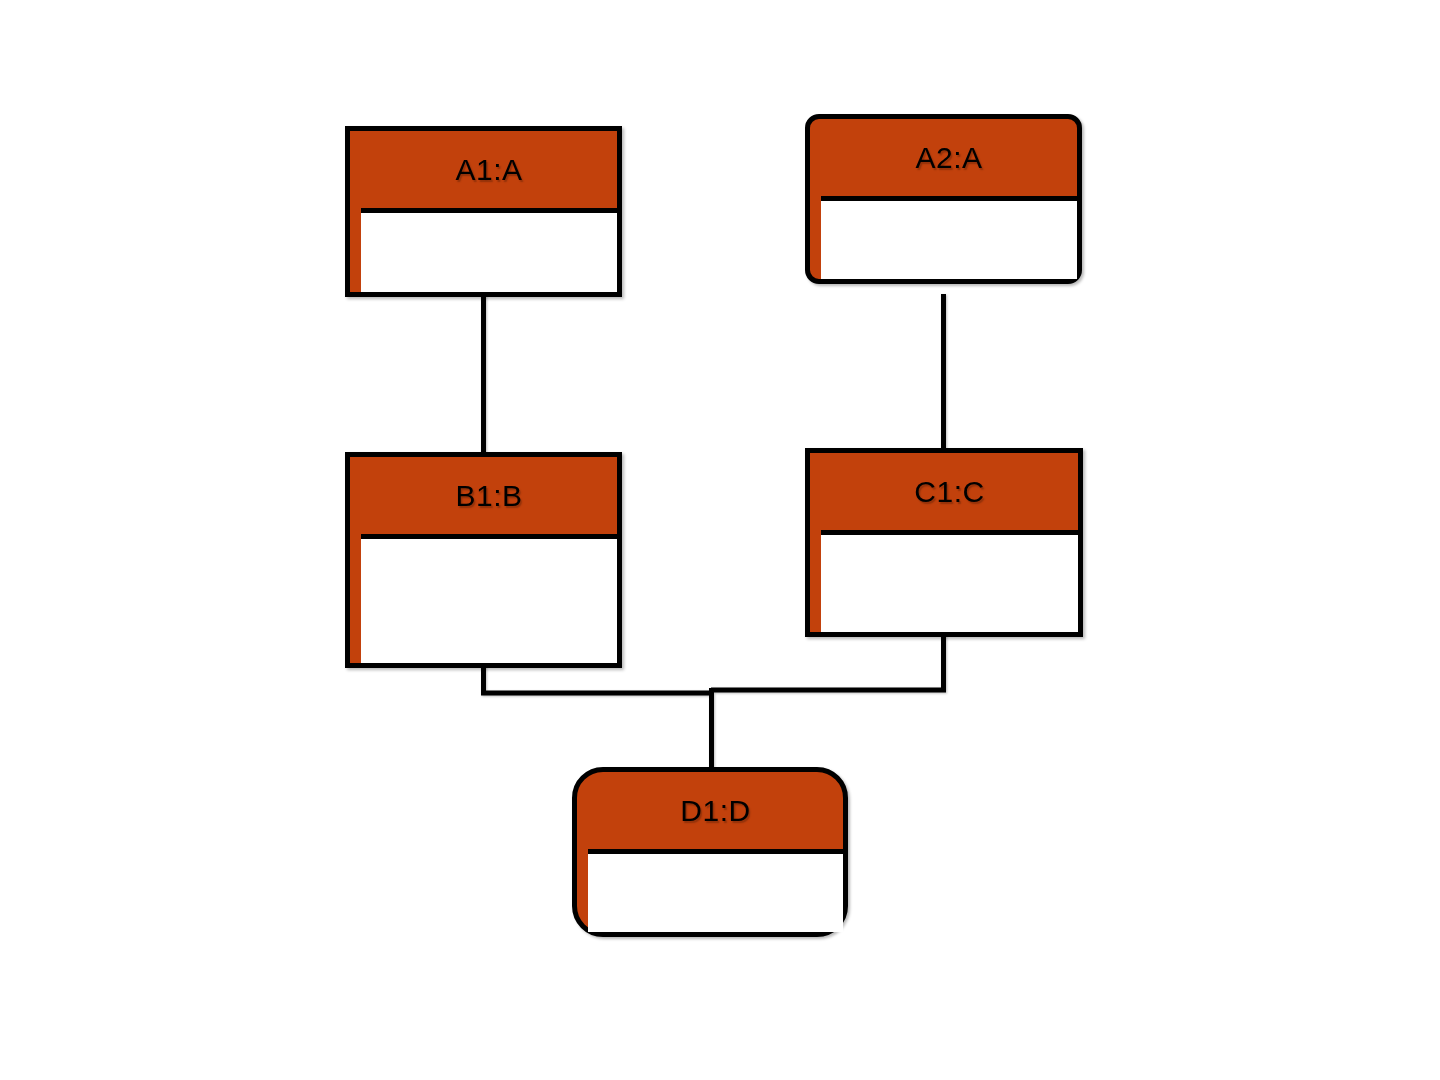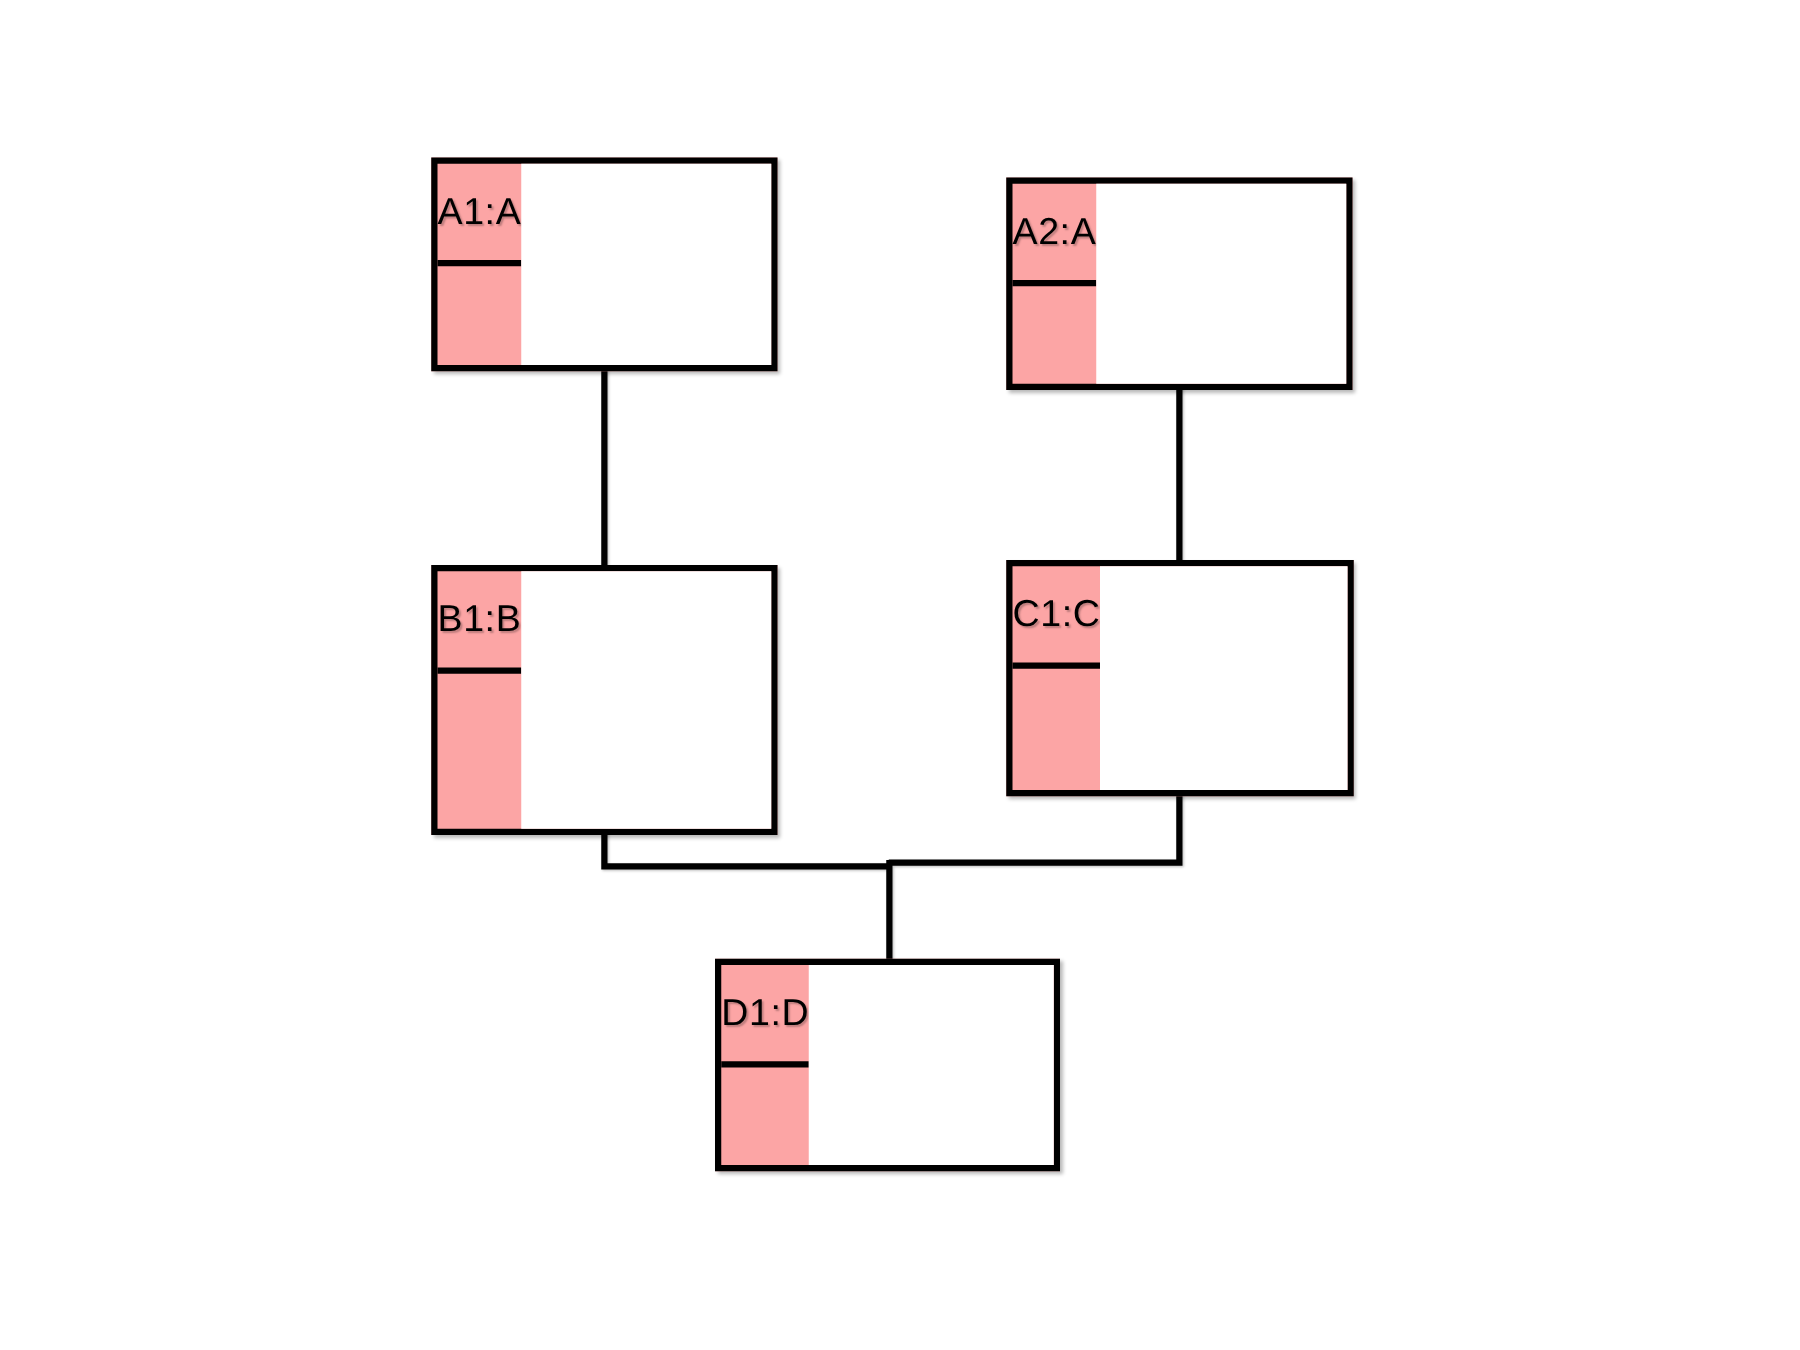--- a/index.html
+++ b/index.html
@@ -25,47 +25,49 @@
     height: 1080px;
     pointer-events: none;
   }
   .edges-layer path {
     fill: none;
     stroke: #000000;
     stroke-width: 5;
   }
   .node {
     position: absolute;
-    background: #fca5a5;
+    background: #c2410c;
     border: 5px solid #000000;
     box-sizing: border-box;
     box-shadow: 2px 2px 3px rgba(0,0,0,0.28);
     display: flex;
+    flex-direction: column;
+    padding-left: 11px;
   }
   .node-title {
     height: 77px;
     border-bottom: 5px solid #000000;
     display: flex;
     align-items: center;
     justify-content: center;
     font-size: 30px;
     color: #000000;
     text-shadow: 1.5px 1.5px 1.5px rgba(0,0,0,0.25);
     letter-spacing: 0.5px;
   }
   .node-body {
     flex: 1;
     background: #ffffff;
   }
   
   #node-a1 { left: 345px; top: 126px; width: 277px; height: 171px; }
-  #node-a2 { left: 805px; top: 142px; width: 277px; height: 170px; }
+  #node-a2 { left: 805px; top: 114px; width: 277px; height: 170px; border-radius: 14px; }
   #node-b1 { left: 345px; top: 452px; width: 277px; height: 216px; justify-content: flex-end; }
   #node-c1 { left: 805px; top: 448px; width: 278px; height: 189px; }
-  #node-d1 { left: 572px; top: 767px; width: 276px; height: 170px; }
+  #node-d1 { left: 572px; top: 767px; width: 276px; height: 170px; border-radius: 31px; }
 </style>
 </head>
 <body>
 
 <div class="canvas">
 
   <svg class="edges-layer" width="1440" height="1080" viewBox="0 0 1440 1080" style="filter: drop-shadow(1.5px 1.5px 1px rgba(0,0,0,0.25));">
     <path d="M 483.5 295 V 454"></path>
     <path d="M 943.5 294 V 450"></path>
     <path d="M 483.5 620 V 693 H 713"></path>

